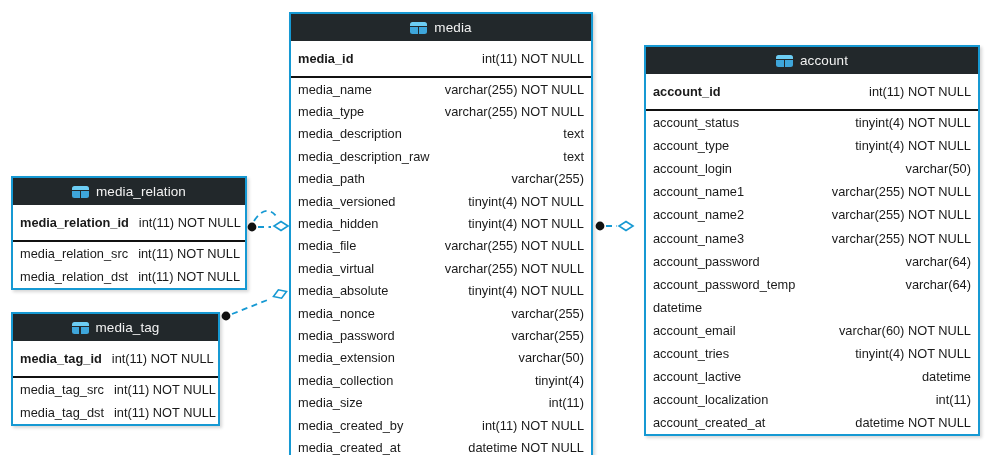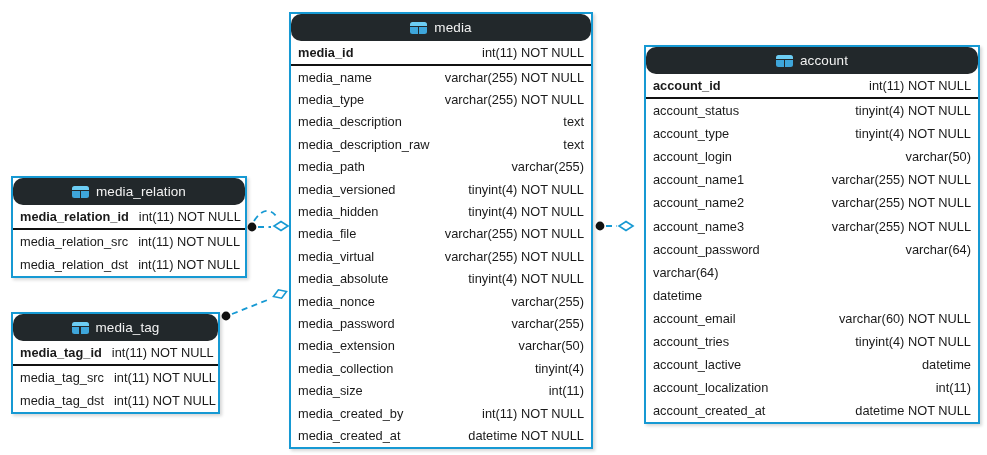--- a/index.html
+++ b/index.html
@@ -22,39 +22,39 @@
     position:absolute;
     background:var(--table-bg);
     border:2px solid var(--accent);
     box-shadow:2px 2px 3px rgba(0,0,0,.16);
   }
   .hd{
     height:27px;
     background:var(--header-bg);
     color:var(--header-text);
     display:flex;align-items:center;justify-content:center;gap:7px;
-    font-size:13.5px;letter-spacing:.1px;border-radius:10px;
+    font-size:13.5px;letter-spacing:.1px;
   }
   .tbl-icon{
     width:17px;height:12px;border-radius:2.5px;position:relative;flex:0 0 auto;
     background:linear-gradient(#6ccdf4 0 4px,#3ea6db 4px);
   }
   .tbl-icon::before{content:"";position:absolute;left:0;right:0;top:4px;height:1.5px;background:var(--header-bg)}
   .tbl-icon::after{content:"";position:absolute;left:7.5px;top:5.5px;bottom:0;width:1.5px;background:var(--header-bg)}
 
   .row{
     height:var(--rh,22.5px);
     display:flex;align-items:center;justify-content:space-between;
     padding:0 7px;gap:10px;
     font-size:12.8px;color:var(--row-text);white-space:nowrap;
   }
   .row .fname{text-align:left}
   .row .ftype{text-align:right}
   .pkrow{
-    height:25px;border-bottom:2px solid var(--pk-divider);justify-content:space-between;
+    height:37px;border-bottom:2px solid var(--pk-divider);justify-content:space-between;
   }
   .pkrow .fname{font-weight:bold}
 
   
   .t-media-relation{left:11px; top:176px; width:236px; --rh:22.8px}
   .t-media-tag     {left:11px; top:312px; width:209px; --rh:22.8px}
   .t-media         {left:289px;top:12px;  width:304px; --rh:22.4px}
   .t-account       {left:644px;top:45px;  width:336px; --rh:23.1px}
 
   
@@ -242,20 +242,21 @@
   </div>
         <div class="row">
     <span class="fname">account_name3</span>
     <span class="ftype">varchar(255) NOT NULL</span>
   </div>
         <div class="row">
     <span class="fname">account_password</span>
     <span class="ftype">varchar(64)</span>
   </div>
         <div class="row">
+    <span class="fname">account_password_temp</span>
     <span class="ftype">varchar(64)</span>
   </div>
         <div class="row">
     <span class="ftype">datetime</span>
   </div>
         <div class="row">
     <span class="fname">account_email</span>
     <span class="ftype">varchar(60) NOT NULL</span>
   </div>
         <div class="row">

